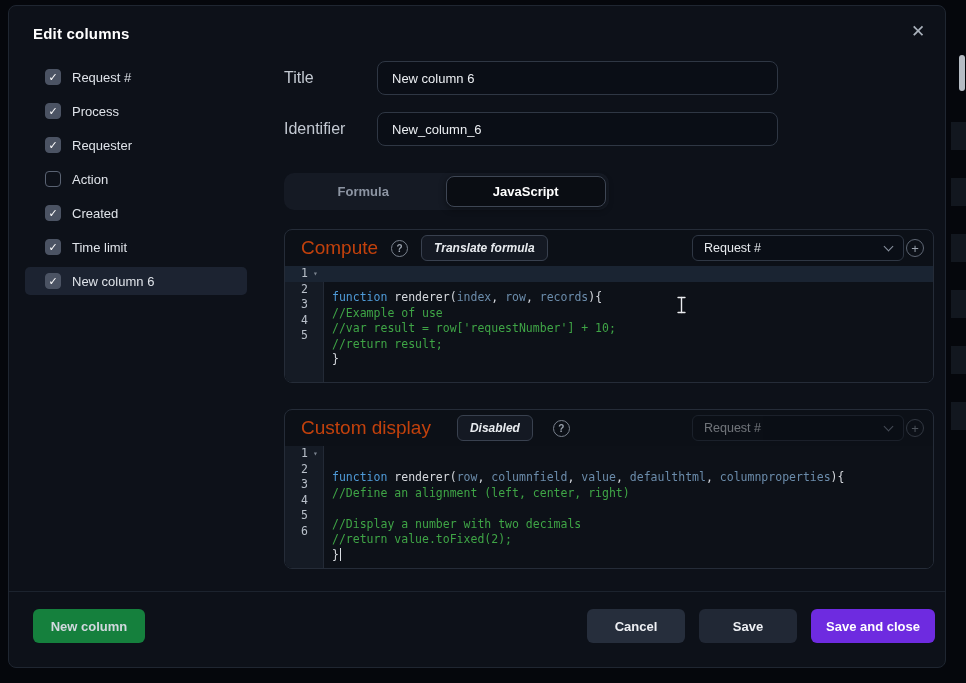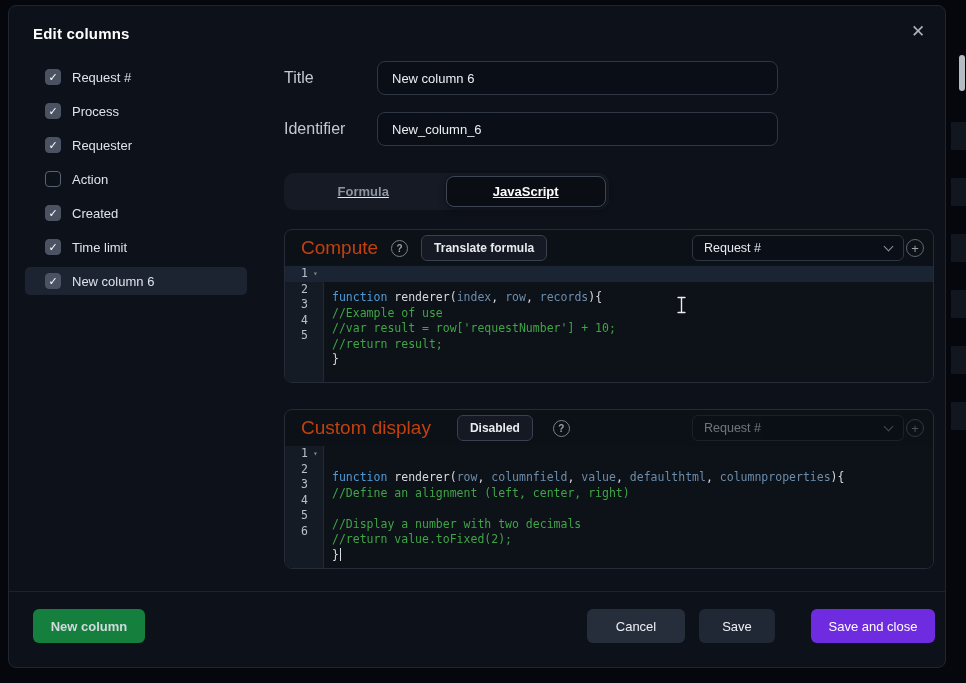--- a/index.html
+++ b/index.html
@@ -38,32 +38,32 @@
   .text-input {
     position:absolute; left:368px; width:401px; height:34px;
     background:#0a0e16; border:1px solid #2f3744; border-radius:8px;
     color:#eceff3; font-size:13px; padding:0 14px;
     font-family:"Liberation Sans", sans-serif; outline:none;
   }
   #title-input { top:55px; }
   #identifier-input { top:106px; }
 
   
-  .mode-tabs { position:absolute; left:275px; top:167px; width:325px; height:37px; background:#151a24; border-radius:10px; display:flex;text-decoration:underline; }
+  .mode-tabs { position:absolute; left:275px; top:167px; width:325px; height:37px; background:#151a24; border-radius:10px; display:flex; }
   .tab { flex:1; display:flex; align-items:center; justify-content:center; font-size:13px; color:#8d95a3; font-weight:600; cursor:pointer; }
   .tab.active { margin:3px; background:#0a0d13; border:1px solid #3e4654; border-radius:8px; color:#ffffff; font-weight:700; box-shadow:0 2px 7px rgba(0,0,0,.45); }
 
   
   .panel { position:absolute; left:275px; width:650px; background:#0c1017; border:1px solid #252c38; border-radius:8px; overflow:hidden; }
   #compute-panel { top:223px; height:154px; }
   #custom-panel { top:403px; height:160px; }
   .panel-header { position:relative; height:36px; display:flex; align-items:center; padding-left:16px; }
   .panel-title { font-size:19px; color:#c2410c; }
   .help { width:17px; height:17px; flex:0 0 17px; border-radius:50%; border:1.5px solid #79818d; color:#9aa2ad; font-size:10px; font-weight:bold; display:flex; align-items:center; justify-content:center; margin-left:13px; cursor:pointer; }
-  .btn-sm { height:24px; padding:12px 12px; background:#141923; border:1px solid #39414f; border-radius:6px; color:#e8ebef; font-size:12px; font-weight:700; display:flex; align-items:center; margin-left:13px; cursor:pointer; }
+  .btn-sm { height:24px; padding:12px 12px; background:#141923; border:1px solid #39414f; border-radius:6px; color:#e8ebef; font-size:12px; font-weight:700; display:flex; align-items:center; margin-left:13px; cursor:pointer;font-style:italic; }
   #custom-panel .btn-sm { margin-left:26px; }
   .dropdown { position:absolute; left:407px; top:5px; width:212px; height:26px; background:#0a0e16; border:1px solid #2f3744; border-radius:6px; display:flex; align-items:center; padding:0 11px; font-size:12.5px; color:#e8ebef; cursor:pointer; }
   .chev { margin-left:auto; width:7px; height:7px; border-right:1.5px solid #8a92a0; border-bottom:1.5px solid #8a92a0; transform:rotate(45deg); margin-top:-4px; }
   .plus { position:absolute; right:9px; top:9px; width:18px; height:18px; border-radius:50%; border:1.3px solid #5f6774; color:#9aa2ad; font-size:13px; line-height:1; display:flex; align-items:center; justify-content:center; cursor:pointer; }
   .dim { opacity:.45; }
 
   
   .editor { position:absolute; left:0; right:0; top:36px; bottom:0; background:#0d1118; font-family:"DejaVu Sans Mono", monospace; font-size:11.5px; cursor:text; }
   .gutter-bg { position:absolute; left:0; top:0; bottom:0; width:39px; background:#151b25; border-right:1px solid #232a36; }
   .code-line { position:relative; display:flex; height:15.5px; line-height:15.5px; }
@@ -73,25 +73,25 @@
   .fold { width:15px; text-align:center; font-size:8px; color:#7b8490; }
   .code-text { padding-left:8px; white-space:pre; color:#d6d9de;margin-top:24px; }
   .tk-kw { color:#4f9bd8; }
   .tk-pl { color:#d6d9de; }
   .tk-pm { color:#6b8cab; }
   .tk-cm { color:#3fa546; }
   .caret { display:inline-block; width:1.5px; height:13px; background:#d9dde2; vertical-align:-2px; margin-left:1px; }
 
   
   .footer-divider { position:absolute; left:0; right:0; top:585px; height:1px; background:#1c232e; }
-  .btn { position:absolute; top:603px; height:34px; border-radius:6px; display:flex; align-items:center; justify-content:center; font-size:13px; font-weight:400; cursor:pointer; }
+  .btn { position:absolute; top:603px; height:34px; border-radius:6px; display:flex; align-items:center; justify-content:center; font-size:13px; font-weight:700; cursor:pointer; }
   #btn-new-column { left:24px; width:112px; background:#15803d; color:#d3d8df; font-weight:600; }
   #btn-delete { left:470px; width:96px; background:transparent; color:#963840; font-weight:600; }
   #btn-cancel { left:578px; width:98px; background:#262e3c; color:#eef0f4; }
-  #btn-save { left:690px; width:76px; background:#212835; color:#eef0f4; }
+  #btn-save { left:690px; width:98px; background:#212835; color:#eef0f4; }
   #btn-save-close { left:802px; width:124px; background:#6e2be0; color:#ffffff; }
 
   .ibeam { position:absolute; left:675px; top:295px; z-index:20; }
 </style>
 </head>
 <body>
 
 <div class="stage">
 
   <div class="edge-thumb"></div>

